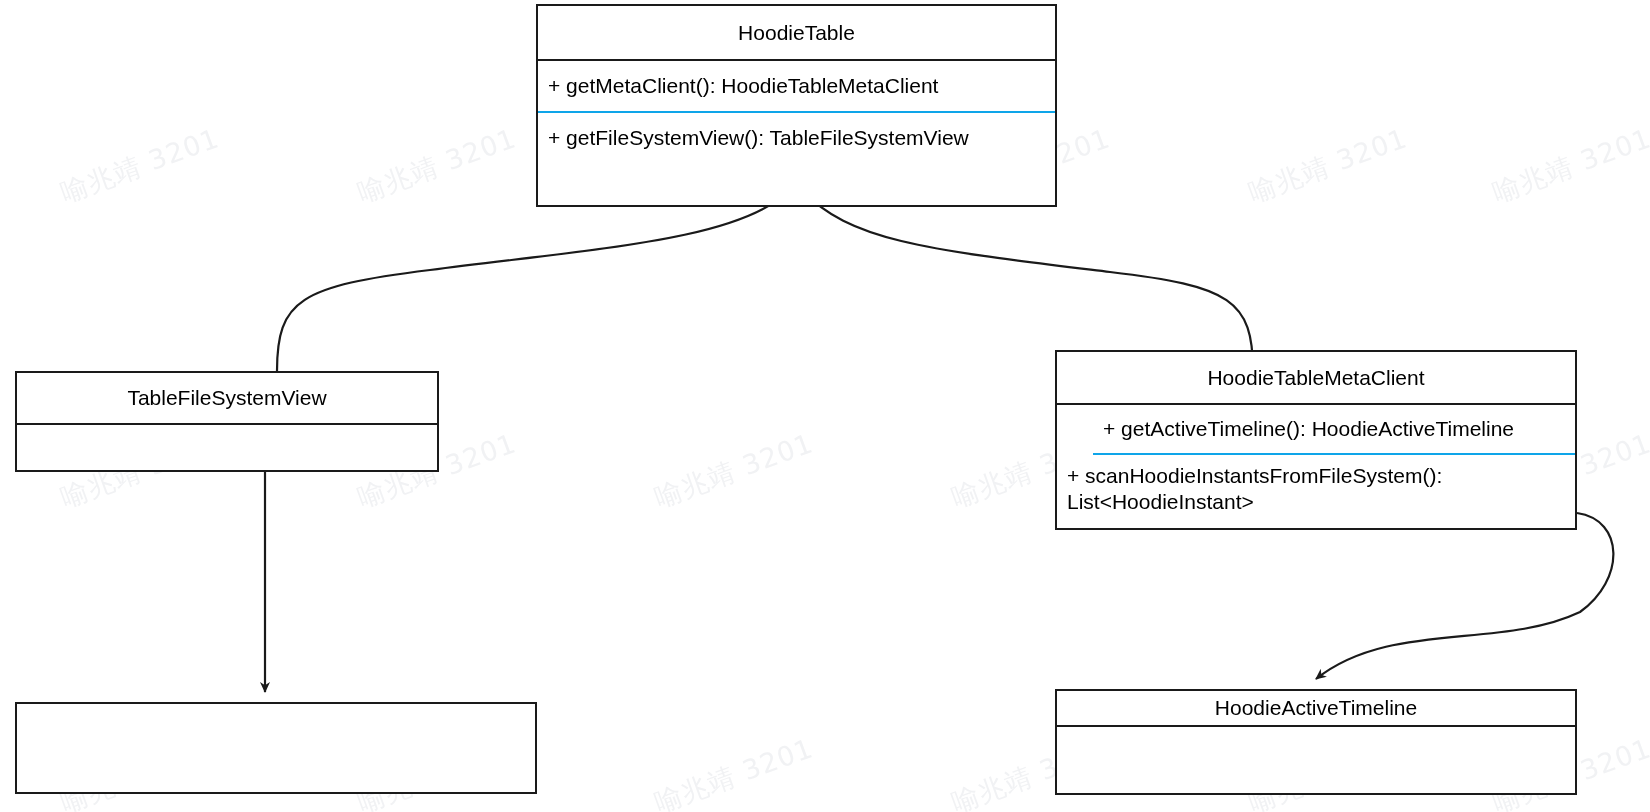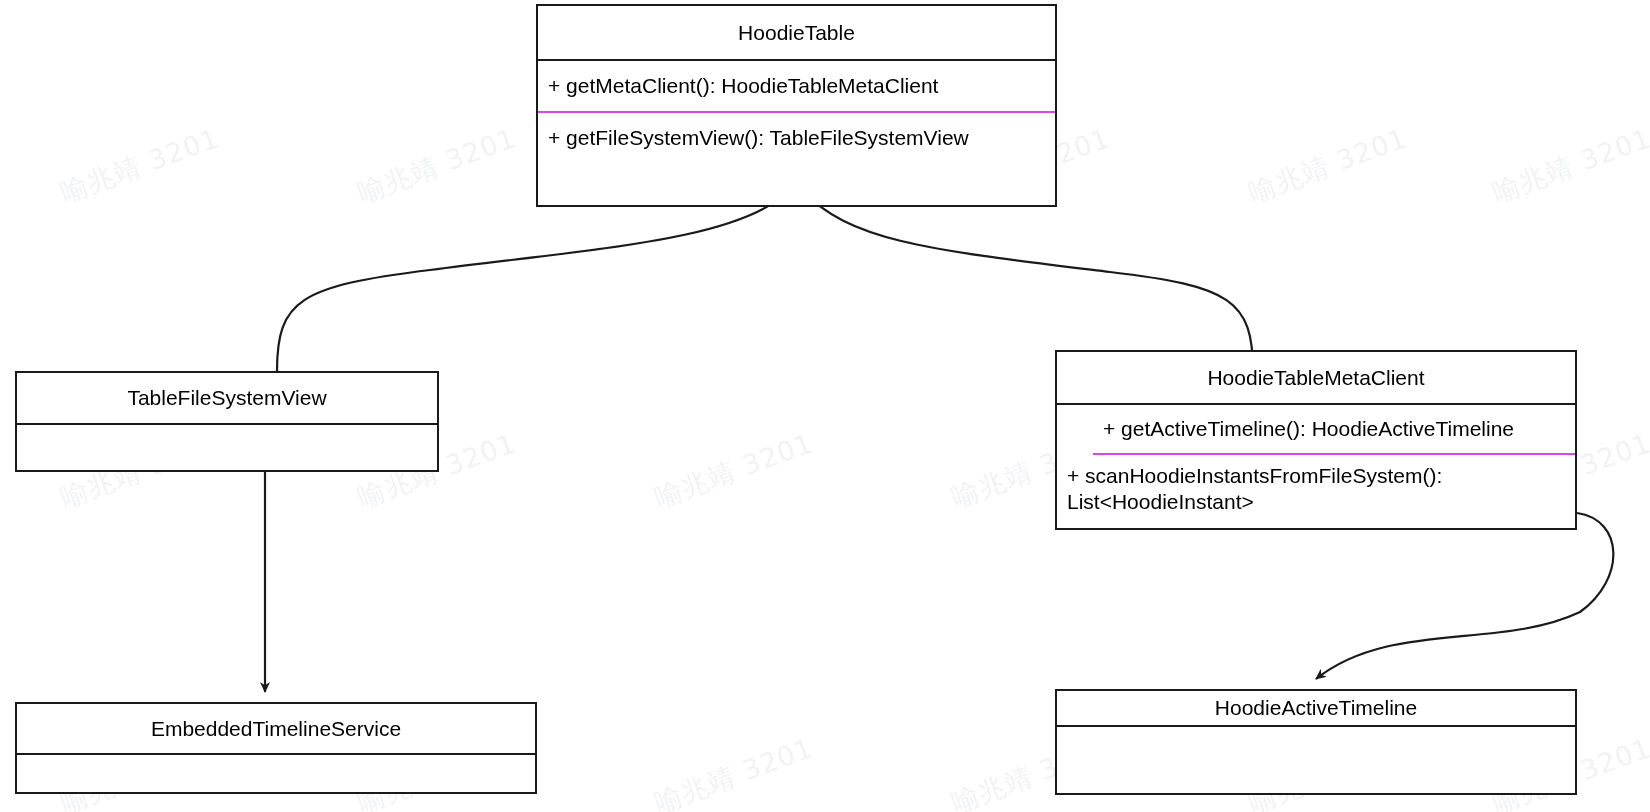--- a/index.html
+++ b/index.html
@@ -67,21 +67,21 @@
     line-height: 1.2;
   }
   .uml-compartment {
     box-sizing: border-box;
     font-size: 21px;
     color: #000000;
     padding: 0 10px;
     display: flex;
     align-items: center;
     line-height: 1.22;
-    border-bottom: 2px solid #d946ef;
+    border-bottom: 2px solid #0ea5e9;
   }
   .uml-compartment.last {
     border-bottom: none;
   }
   .uml-compartment.empty {
     padding: 0;
   }
   .uml-compartment.multiline {
     display: block;
     padding-top: 8px;
@@ -138,21 +138,20 @@
         <div class="uml-name" style="height: 52px;">TableFileSystemView</div>
         <div class="uml-compartment last empty" style="height: 47px;"></div>
       </div>
       <div class="uml-class" style="left: 1055px; top: 350px; width: 522px; height: 180px;">
         <div class="uml-name" style="height: 53px;">HoodieTableMetaClient</div>
         <div class="uml-compartment" style="height: 50px; margin-left: 36px;">+ getActiveTimeline(): HoodieActiveTimeline</div>
         <div class="uml-compartment last multiline" style="height: 73px;">+ scanHoodieInstantsFromFileSystem():
 List&lt;HoodieInstant&gt;</div>
       </div>
       <div class="uml-class" style="left: 15px; top: 702px; width: 522px; height: 92px;">
-        <div class="uml-name" style="height: 51px;">EmbeddedTimelineService</div>
         <div class="uml-compartment last empty" style="height: 39px;"></div>
       </div>
       <div class="uml-class" style="left: 1055px; top: 689px; width: 522px; height: 106px;">
         <div class="uml-name" style="height: 36px;">HoodieActiveTimeline</div>
         <div class="uml-compartment last empty" style="height: 51px;"></div>
       </div>
     </div>
 
 </div>
 

